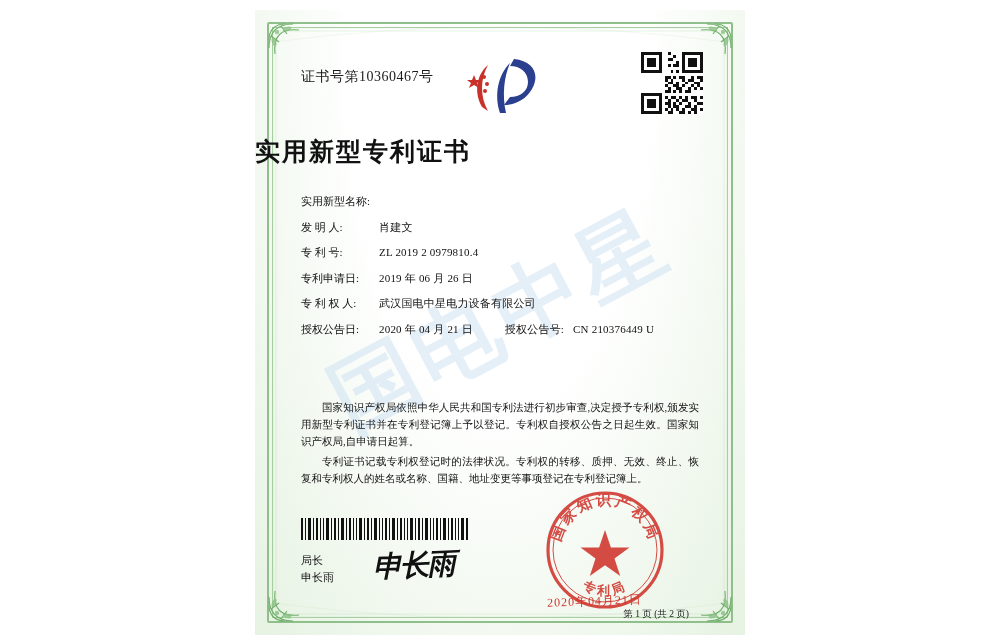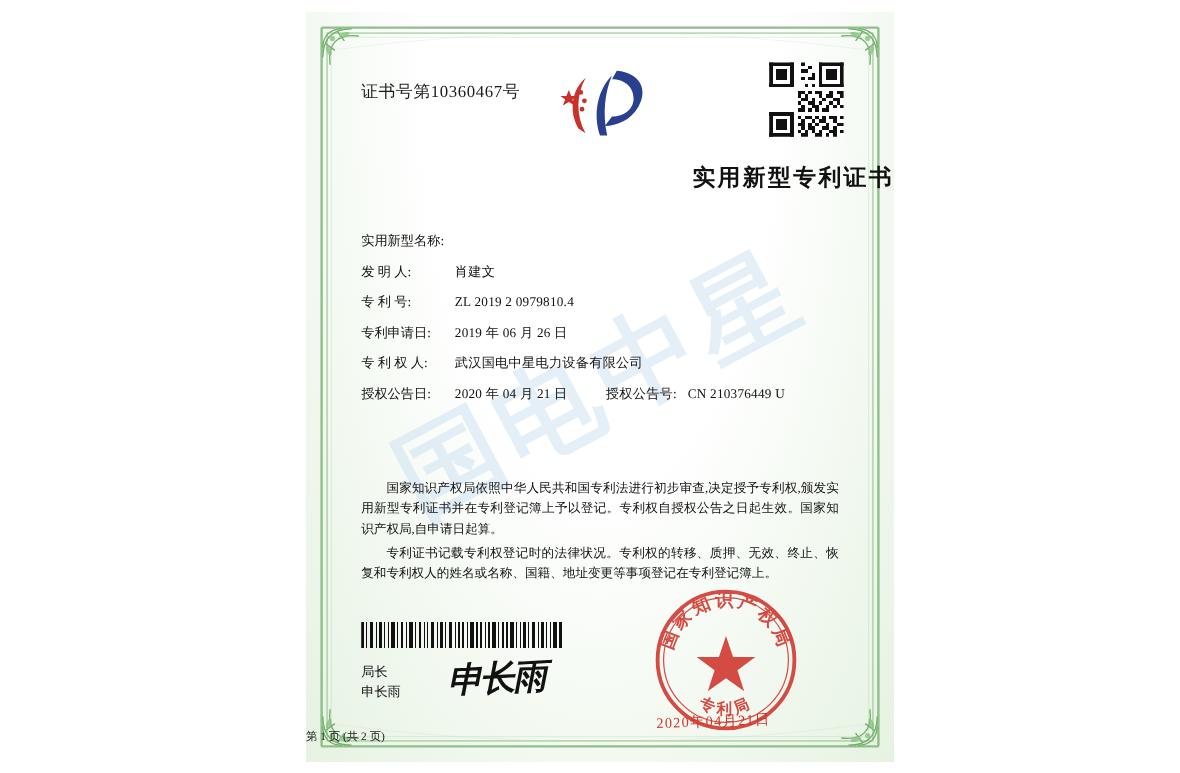--- a/index.html
+++ b/index.html
@@ -113,22 +113,22 @@
     right: 42px;
     top: 42px;
     width: 62px;
     height: 62px;
   }
   .title {
     position: absolute;
     left: 0;
     top: 125px;
     width: 490px;
-    text-align: right;
-    font-size: 19px;
+    text-align: left;
+    font-size: 25px;
     font-weight: 700;
     letter-spacing: 2px;
     color: #111;
     font-family: "Liberation Serif", "DejaVu Serif", serif;
   }
 
   
   .fields {
     position: absolute;
     left: 46px;
@@ -224,21 +224,21 @@
     font-family: "Liberation Serif", "DejaVu Serif", serif;
     transform: rotate(-2deg);
   }
 
   
   .footer {
     position: absolute;
     left: 0;
     bottom: 14px;
     width: 434px;
-    text-align: left;
+    text-align: right;
     font-size: 9.5px;
     color: #222;
   }
 </style>
 </head>
 <body>
 
 <div id="page">
 
   <div class="sheet">

